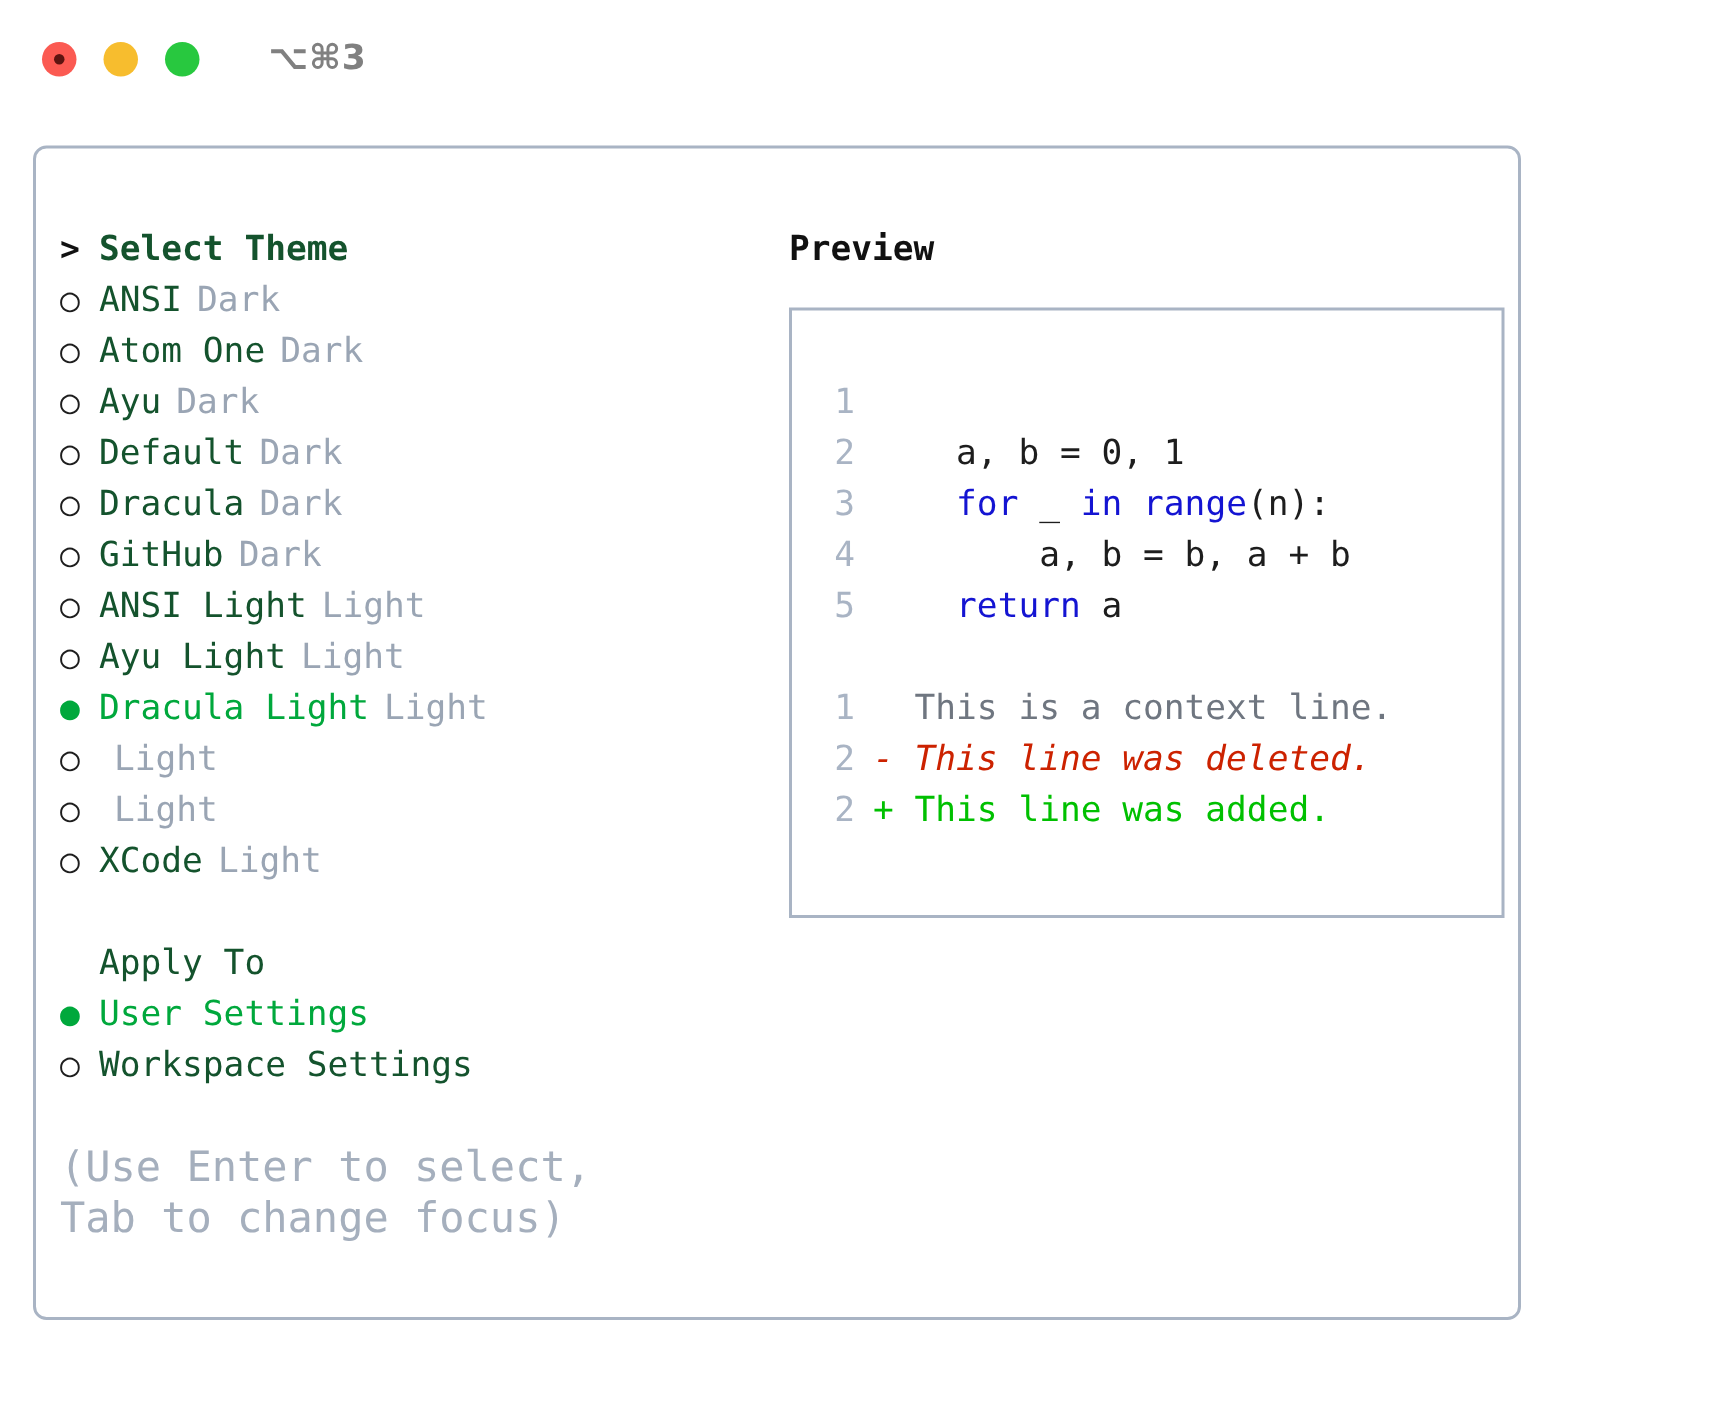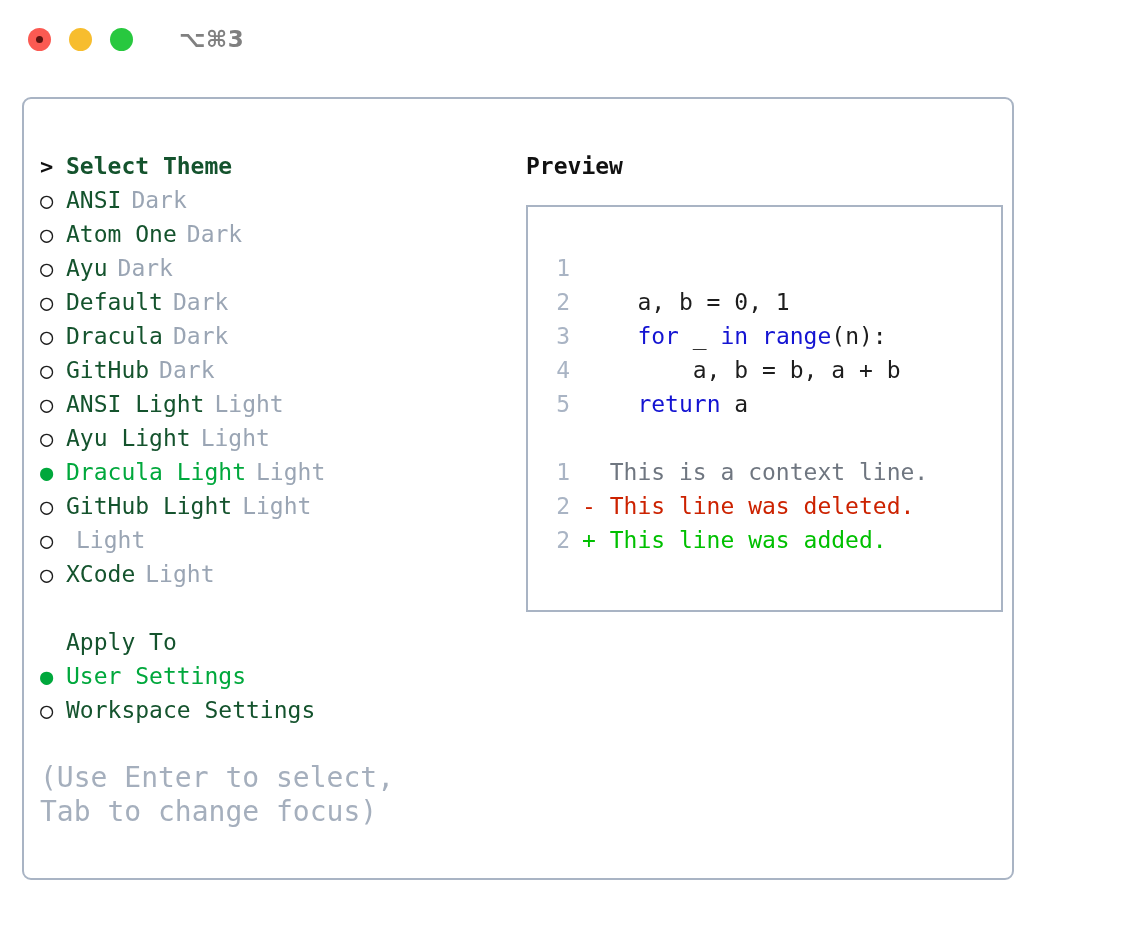--- a/index.html
+++ b/index.html
@@ -164,21 +164,21 @@
     text-align: right;
     color: #a9b4c4;
     margin-right: 12px;
   }
   .code-text { color: #1d1d1d; white-space: pre; }
   .tok-kw   { color: #1414d2; }
   .tok-fn   { color: #9e1515; }
   .tok-txt  { color: #1d1d1d; }
   .blank-line { height: 34px; }
   .diff-ctx { color: #6f7680; }
-  .diff-del { color: #cc2200; }
+  .diff-del { color: #cc2200; font-style: italic; }
   .diff-add { color: #00c000; }
 </style>
 </head>
 <body>
 
 <div class="window">
 
   <div class="titlebar">
     <div class="traffic">
       <span class="dot red"></span>
@@ -201,21 +201,21 @@
         <div id="theme-list">
             <div class="row"><span class="bullet">○</span><span class="label">ANSI</span><span class="suffix">Dark</span></div>
             <div class="row"><span class="bullet">○</span><span class="label">Atom One</span><span class="suffix">Dark</span></div>
             <div class="row"><span class="bullet">○</span><span class="label">Ayu</span><span class="suffix">Dark</span></div>
             <div class="row"><span class="bullet">○</span><span class="label">Default</span><span class="suffix">Dark</span></div>
             <div class="row"><span class="bullet">○</span><span class="label">Dracula</span><span class="suffix">Dark</span></div>
             <div class="row"><span class="bullet">○</span><span class="label">GitHub</span><span class="suffix">Dark</span></div>
             <div class="row"><span class="bullet">○</span><span class="label">ANSI Light</span><span class="suffix">Light</span></div>
             <div class="row"><span class="bullet">○</span><span class="label">Ayu Light</span><span class="suffix">Light</span></div>
             <div class="row"><span class="bullet sel">●</span><span class="label selected">Dracula Light</span><span class="suffix">Light</span></div>
-            <div class="row"><span class="bullet">○</span><span class="label">GitHub Light</span><span class="suffix">Light</span></div>
+            <div class="row"><span class="bullet">○</span><span class="suffix">Light</span></div>
             <div class="row"><span class="bullet">○</span><span class="suffix">Light</span></div>
             <div class="row"><span class="bullet">○</span><span class="label">XCode</span><span class="suffix">Light</span></div>
           </div>
 
         <div class="spacer"></div>
 
         <div class="row">
           <span class="bullet"></span>
           <span class="label">Apply To</span>
         </div>

